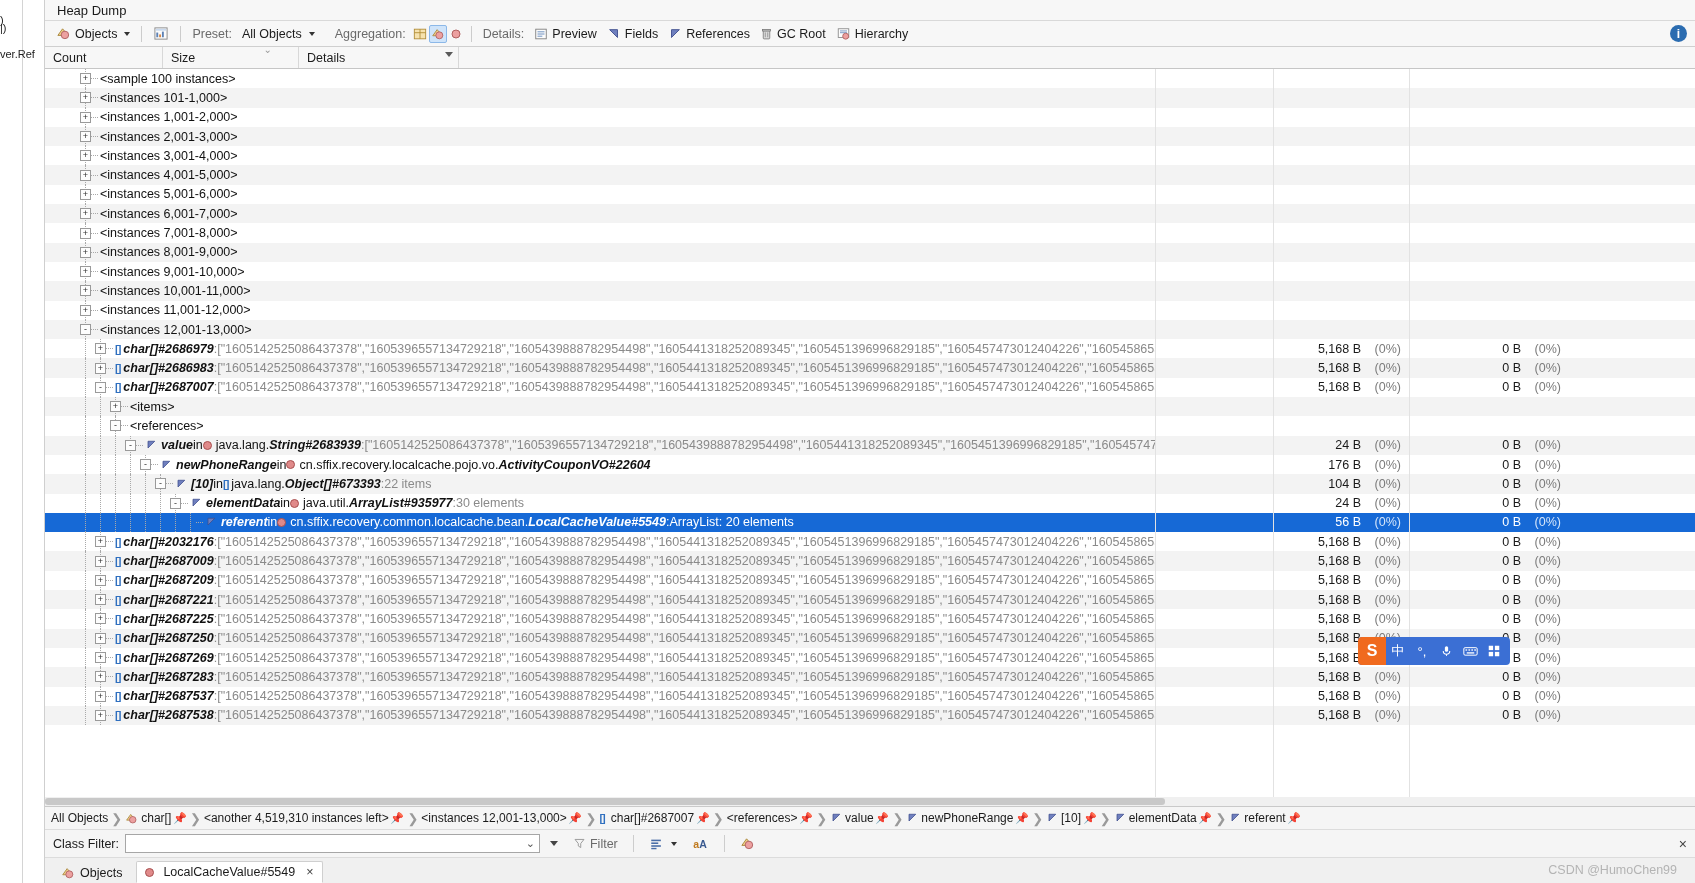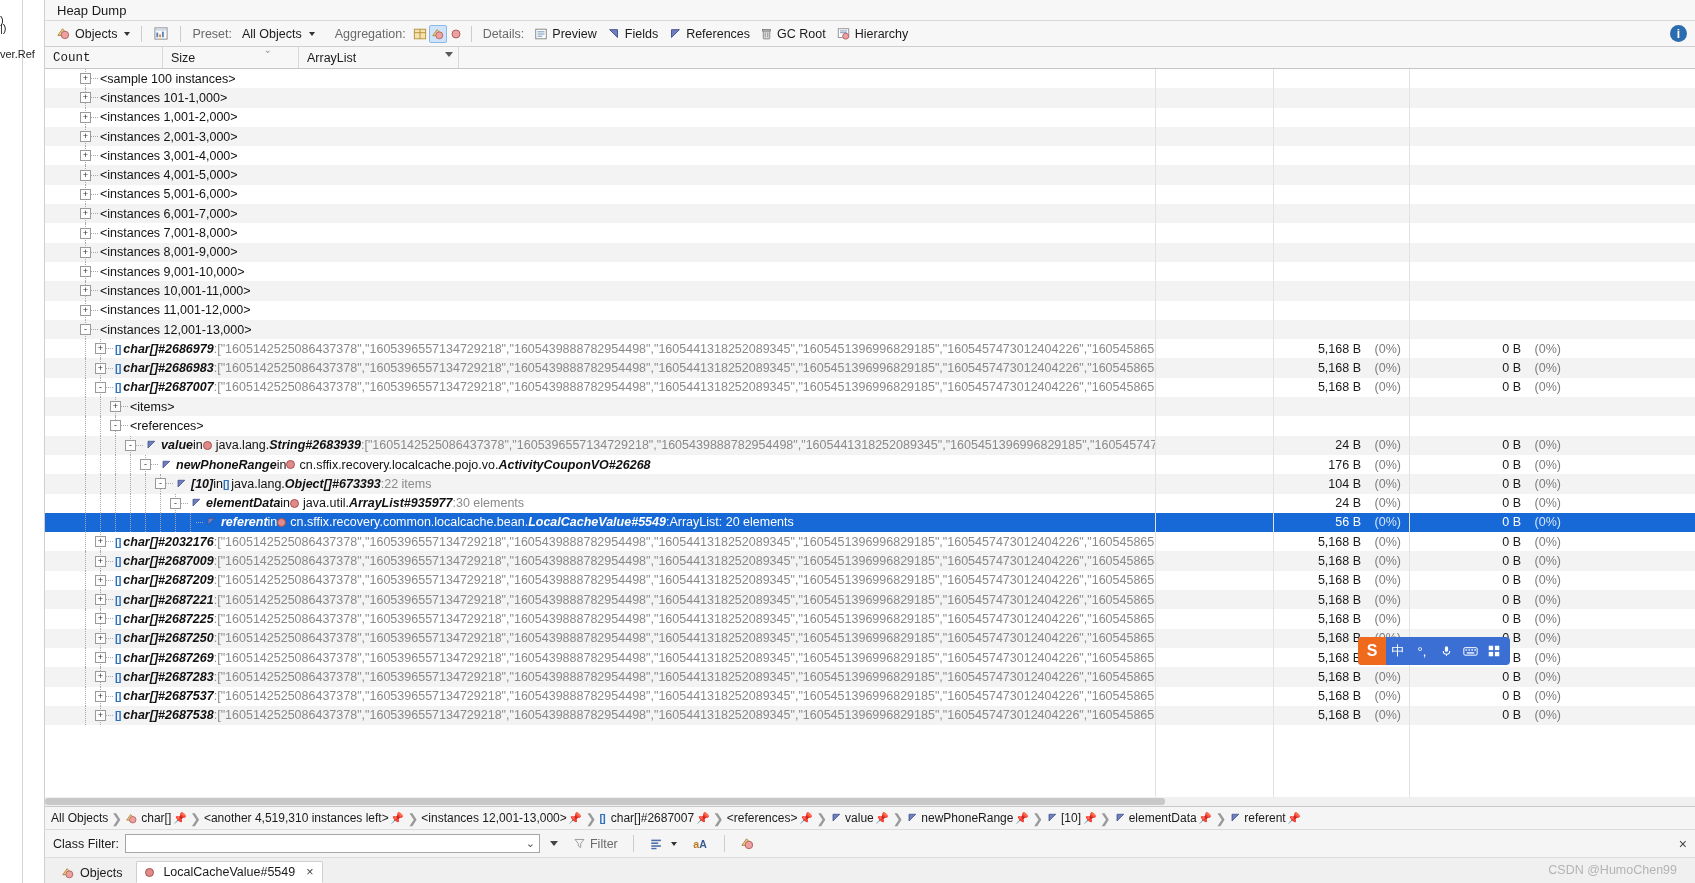--- a/index.html
+++ b/index.html
@@ -42,21 +42,21 @@
   #help-icon { position:absolute; right:8px; top:4px; width:17px; height:17px; border-radius:50%; background:#2b6cb0; color:#fff; font-size:12px; font-weight:bold; display:flex; align-items:center; justify-content:center; }
 
   
   .ic { display:inline-block; vertical-align:middle; line-height:0; }
 
   
   #table-wrap { flex:1; position:relative; background:#ffffff; border-bottom:1px solid #c9c9c9; overflow:hidden; }
   #thead { height:22px; background:#f7f7f7; border-bottom:1px solid #c6c6c6; display:flex; position:relative; }
   #thead .th { position:relative; display:flex; align-items:center; padding:0 8px; font-size:12.5px; color:#1b1b1b; border-right:1px solid #d8d8d8; }
   #thead .th.name { width:1110px; }
-  #thead .th.count { width:118px;font-family:Liberation Mono, monospace; }
+  #thead .th.count { width:118px; }
   #thead .th.size { width:136px; }
   #thead .th.retained { width:160px; }
   #thead .sortmark { position:absolute; right:26px; top:-3px; color:#9a9a9a; font-size:10px; }
   #thead .hdr-caret { position:absolute; right:5px; top:5px; width:0;height:0;border-left:4px solid transparent;border-right:4px solid transparent;border-top:5px solid #5a5a5a; }
 
   #tbody { position:absolute; left:0; right:0; top:22px; bottom:8px; overflow:hidden; }
   .row { height:19.3px; display:flex; align-items:center; position:relative; font-size:12.5px; white-space:nowrap; }
   .row.alt { background:#f3f3f3; }
   .row.sel { background:#1669d6; color:#fff; }
   .cell-name { width:1110px; display:flex; align-items:center; overflow:hidden; position:relative; height:100%; }
@@ -267,21 +267,21 @@
   <div id="table-wrap">
     <div id="thead">
       <div class="th count">
         <span>Count</span>
       </div>
       <div class="th size">
         <span>Size</span>
         <span class="sortmark">⌄</span>
       </div>
       <div class="th retained">
-        <span>ArrayList</span>
+        <span>Details</span>
         <span class="hdr-caret"></span>
       </div>
     </div>
 
     <div id="tbody">
         <div class="row">
           <div class="cell-name">
             <span class="guide" style="left:40px"></span>
             <span style="display:flex;align-items:center;position:absolute;left:35px;white-space:nowrap;">
               <span class="handle">+</span>
@@ -578,21 +578,21 @@
             <span style="display:flex;align-items:center;position:absolute;left:95px;white-space:nowrap;">
               <span class="handle">-</span>
               <span class="dash"></span>
               <span class="ref-ic ic"><svg width="12" height="12" viewBox="0 0 16 16">
                   <path d="M13 3 L4 3 L4 12 Z" fill="#6f7fbe" stroke="#3c4c8c"></path>
                 </svg></span>
               <span class="nm-b">newPhoneRange</span>
               <span class="plain"> in </span>
               <span class="dot-ic"></span>
               <span class="plain">cn.sffix.recovery.localcache.pojo.vo.</span>
-              <span class="nm-b">ActivityCouponVO#26268</span>
+              <span class="nm-b">ActivityCouponVO#22604</span>
             </span>
           </div>
           <div class="cell-num"></div>
           <div class="cell-num size"><span>176 B</span><span class="pct">(0%)</span></div>
           <div class="cell-num ret"><span>0 B</span><span class="pct">(0%)</span></div>
         </div>
         <div class="row alt">
           <div class="cell-name">
             <span class="guide" style="left:40px"></span>
             <span class="guide" style="left:55px"></span>

